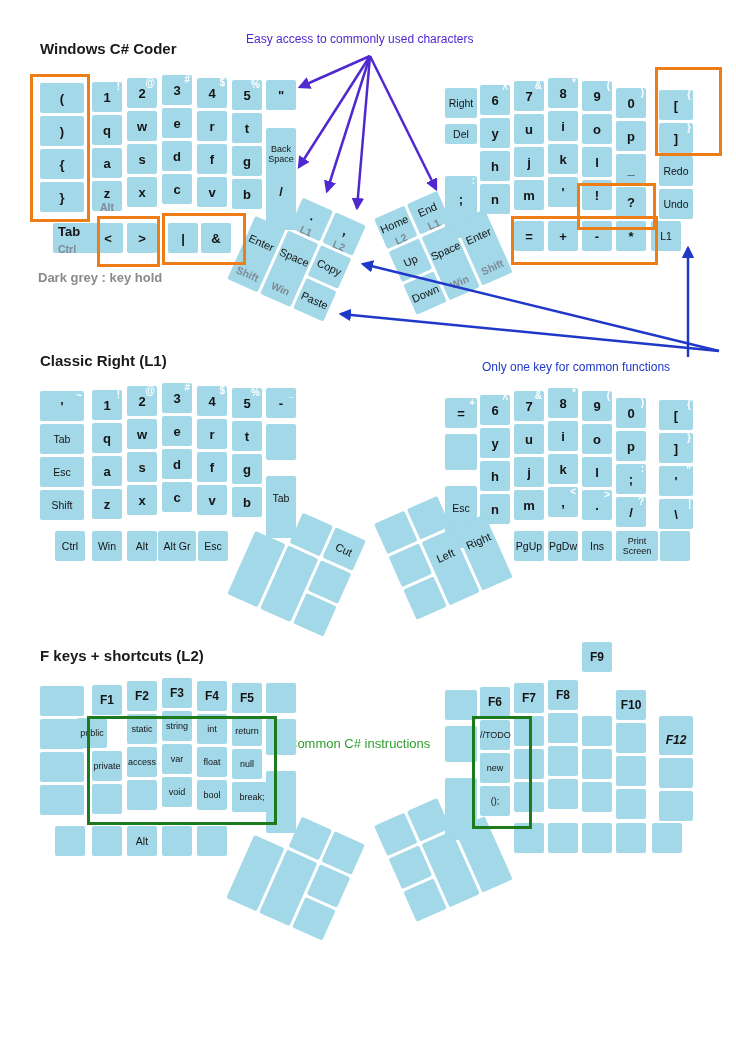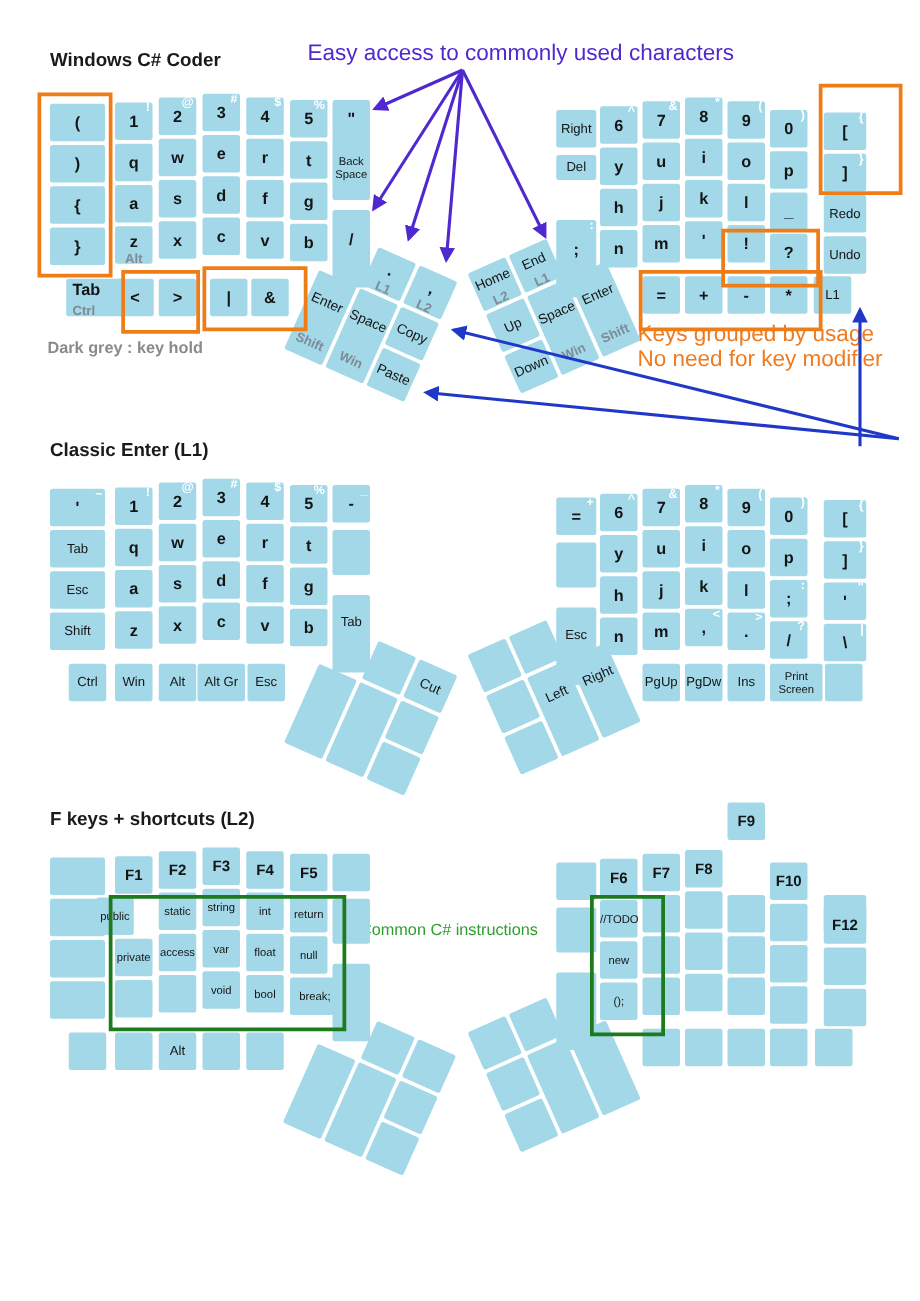--- a/index.html
+++ b/index.html
@@ -1,20 +1,20 @@
 <!DOCTYPE html>
 <html><head>
 <meta charset="utf-8">
 <style>
   html,body{margin:0;padding:0;background:#ffffff;}
   #stage{position:relative;width:736px;height:1041px;background:#fff;overflow:hidden;
          font-family:"Liberation Sans","DejaVu Sans",sans-serif;}
   .title{position:absolute;font-size:15px;font-weight:bold;color:#1a1a1a;white-space:nowrap;}
   .t1{left:40px;top:40px;} .t2{left:40px;top:352px;} .t3{left:40px;top:647px;}
-  .note{position:absolute;font-size:18px;white-space:nowrap;}
+  .note{position:absolute;font-size:12px;white-space:nowrap;}
   .note.purple{color:#4f28d0;} .note.orange{color:#f07a1e;line-height:20px;}
   .note.grey{color:#8a8a8a;font-weight:bold;font-size:13px;}
   .note.blue{color:#2038c8;} .note.green{color:#2f9e2f;font-size:13px;}
   .a-easy{left:246px;top:32px;} .a-grey{left:38px;top:270px;}
   .a-grouped{left:510px;top:257px;} .a-onekey{left:482px;top:360px;}
   .a-common{left:288px;top:736px;}
   .key{position:absolute;background:#a2d8e8;border-radius:2px;z-index:1;}
   .key .main{position:absolute;left:0;right:0;top:50%;transform:translateY(-50%);
              text-align:center;color:#141414;}
   .key .main.sym{font-size:13px;font-weight:bold;}
@@ -34,29 +34,26 @@
   .cluster .key .main.word{font-size:11px;}
   .obox{position:absolute;border:3px solid;z-index:4;}
   .obox.orange{border-color:#ee7d18;} .obox.green{border-color:#1d7a1d;}
   #arrows{position:absolute;left:0;top:0;width:736px;height:1041px;z-index:5;pointer-events:none;}
 </style>
 </head>
 <body>
 
 <div id="stage">
   <div class="title t1">Windows C# Coder</div>
-  <div class="title t2">Classic Enter (L1)</div>
+  <div class="title t2">Classic Right (L1)</div>
   <div class="title t3">F keys + shortcuts (L2)</div>
 
   <div class="note purple a-easy">Easy access to commonly used characters</div>
   <div class="note grey a-grey">Dark grey : key hold</div>
-  <div class="note orange a-grouped">
-    <div>Keys grouped by usage</div>
-    <div>No need for key modifier</div>
-  </div>
+  <div class="note blue a-onekey">Only one key for common functions</div>
   <div class="note green a-common">Common C# instructions</div>
 
   <svg id="arrows" viewBox="0 0 736 1041">
       <defs>
         <marker id="m-purple" viewBox="0 0 10 10" refX="8" refY="5" markerWidth="5" markerHeight="5" orient="auto">
           <path d="M0,0 L10,5 L0,10 z" fill="#4f28d0"></path>
         </marker>
         <marker id="m-blue" viewBox="0 0 10 10" refX="8" refY="5" markerWidth="5" markerHeight="5" orient="auto">
           <path d="M0,0 L10,5 L0,10 z" fill="#2038c8"></path>
         </marker>
@@ -78,21 +75,21 @@
     </div>
     <div class="key" style="left: 40px; top: 149px; width: 44px; height: 30px;">
       <span class="main sym">{</span>
     </div>
     <div class="key" style="left: 40px; top: 182px; width: 44px; height: 30px;">
       <span class="main sym">}</span>
     </div>
     <div class="key" style="left: 266px; top: 80px; width: 30px; height: 30px;">
       <span class="main sym">"</span>
     </div>
-    <div class="key" style="left: 266px; top: 108px; width: 30px; height: 52px;">
+    <div class="key" style="left: 266px; top: 128px; width: 30px; height: 52px;">
       <span class="main tiny">Back Space</span>
     </div>
     <div class="key tall" style="left: 266px; top: 168px; width: 30px; height: 62px;">
       <span class="main sym">/</span>
     </div>
     <div class="key" style="left: 92px; top: 82px; width: 30px; height: 30px;">
       <span class="main sym">1</span>
       <span class="sup">!</span>
     </div>
     <div class="key" style="left: 127px; top: 78px; width: 30px; height: 30px;">
@@ -620,21 +617,21 @@
     <div class="key" style="left: 55px; top: 826px; width: 30px; height: 30px;"></div>
     <div class="key" style="left: 92px; top: 826px; width: 30px; height: 30px;"></div>
     <div class="key" style="left: 127px; top: 826px; width: 30px; height: 30px;">
       <span class="main word">Alt</span>
     </div>
     <div class="key" style="left: 162px; top: 826px; width: 30px; height: 30px;"></div>
     <div class="key" style="left: 197px; top: 826px; width: 30px; height: 30px;"></div>
     <div class="key" style="left: 659px; top: 692px; width: 34px; height: 30px; margin-top: 24px;">
       <span class="main fkey">F11</span>
     </div>
-    <div class="key" style="left: 659px; top: 725px; width: 34px; height: 30px;">
+    <div class="key" style="left: 659px; top: 725px; width: 34px; height: 30px; font-style: italic;">
       <span class="main fkey">F12</span>
     </div>
     <div class="key" style="left: 659px; top: 758px; width: 34px; height: 30px;"></div>
     <div class="key" style="left: 659px; top: 791px; width: 34px; height: 30px;"></div>
     <div class="key" style="left: 445px; top: 690px; width: 32px; height: 30px;"></div>
     <div class="key" style="left: 445px; top: 726px; width: 32px; height: 36px;"></div>
     <div class="key tall" style="left: 445px; top: 778px; width: 32px; height: 62px;"></div>
     <div class="key" style="left: 480px; top: 687px; width: 30px; height: 30px;">
       <span class="main fkey">F6</span>
     </div>

